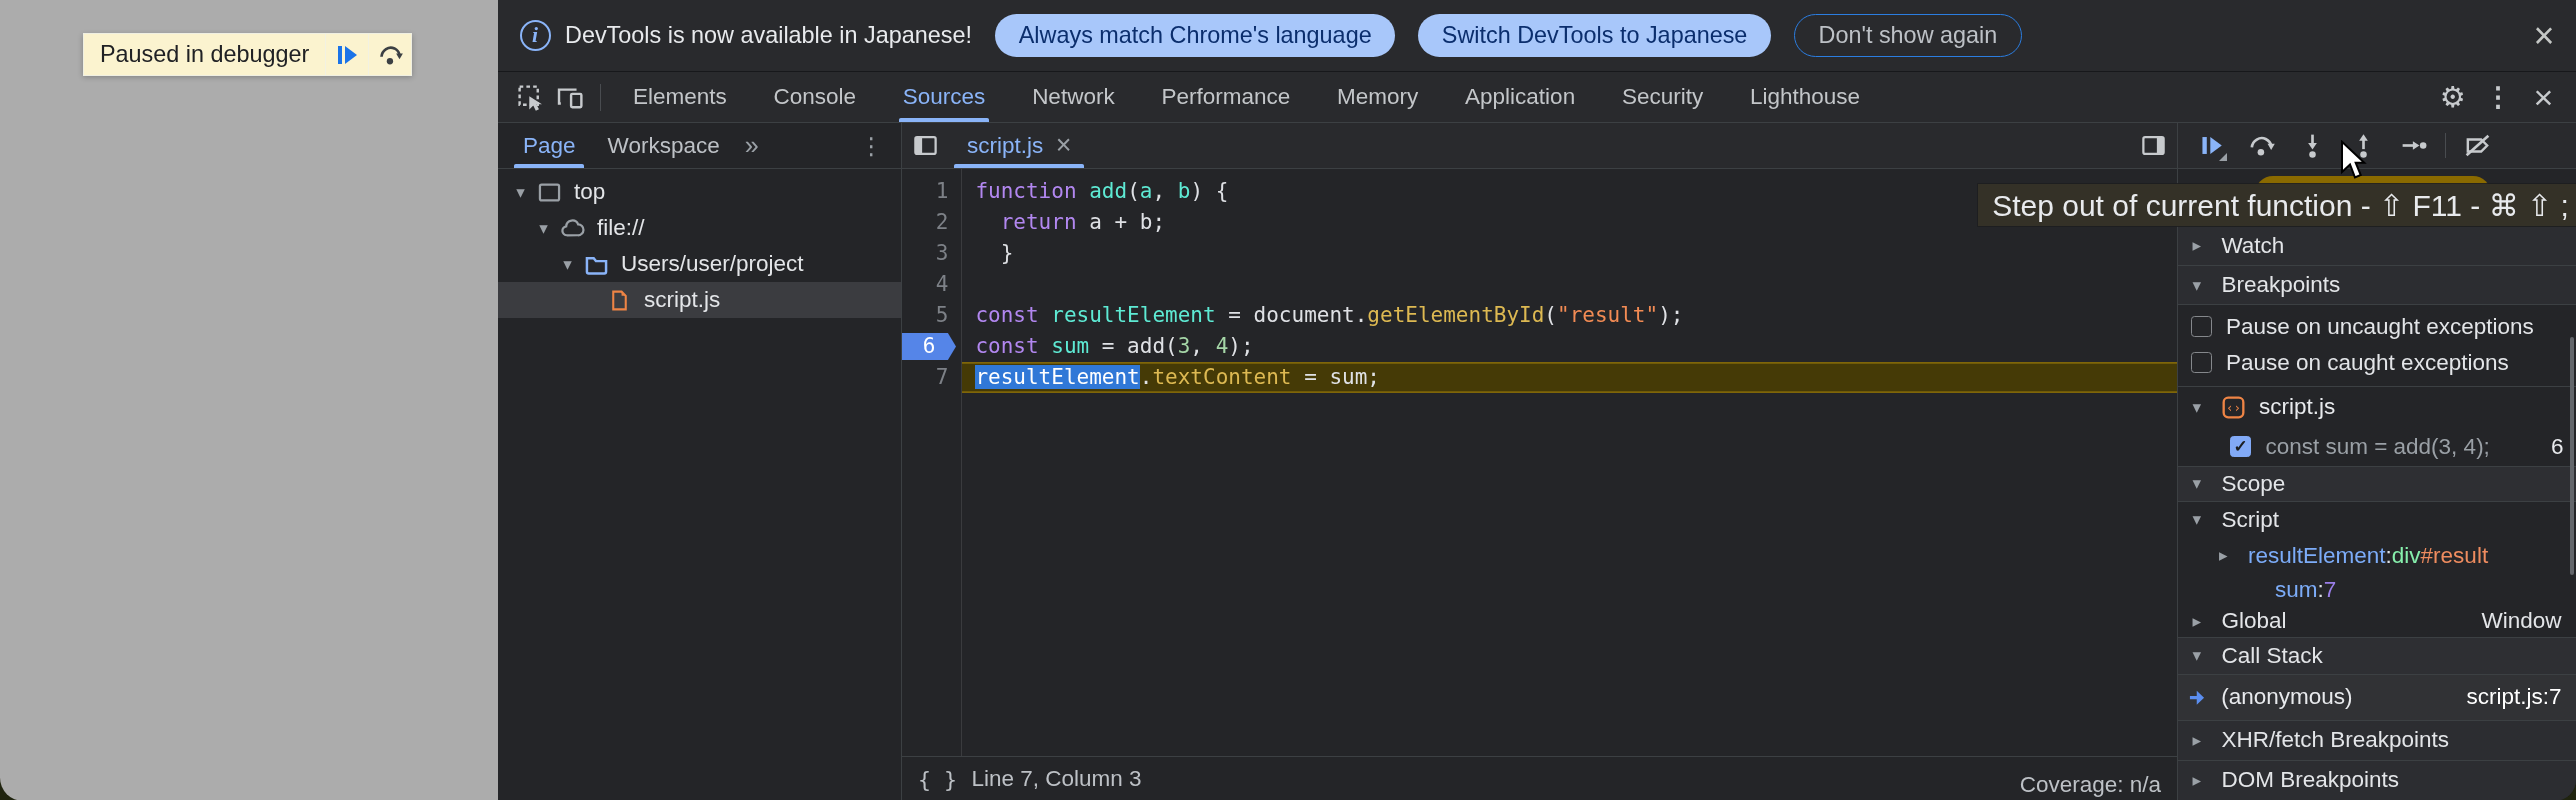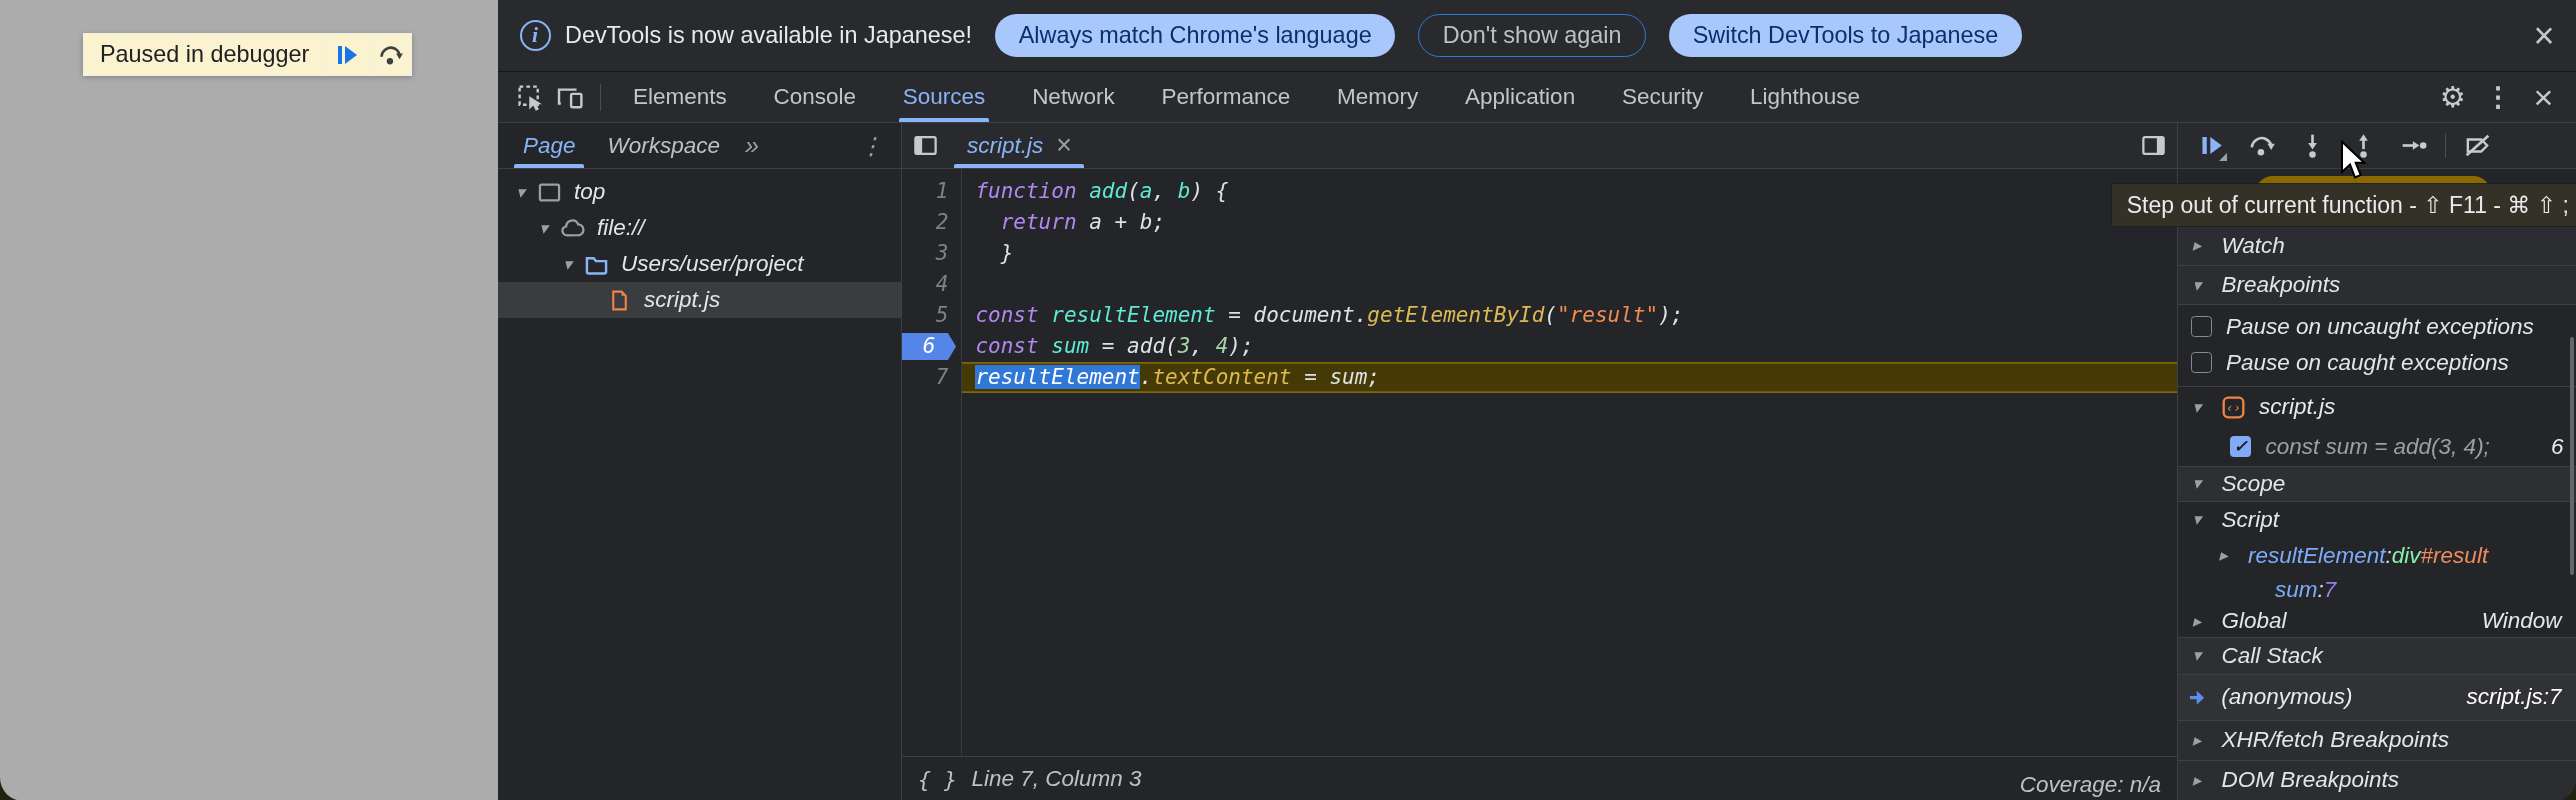--- a/index.html
+++ b/index.html
@@ -55,21 +55,21 @@
     padding:0 23.4px; font-size:22.5px; color:#c3c6c9; cursor:pointer; white-space:nowrap; }
   .mtab.sel { color:#8ab4f8; }
   .mtab.sel::after { content:""; position:absolute; left:20px; right:20px; bottom:0;
     height:3.6px; background:#8ab4f8; border-radius:1.8px 1.8px 0 0; }
   .tb-right { margin-left:auto; display:flex; align-items:center; gap:5.4px; }
   .gear { font-size:29px; color:#c7cacd; }
   .vdots { font-size:27px; color:#c7cacd; font-weight:bold; }
   .xclose { font-size:34px; color:#c7cacd; line-height:1; }
 
   
-  .main { display:flex; height:678px;font-style:italic; }
+  .main { display:flex; height:678px; }
 
   
   .sidebar { width:404px; flex:none; border-right:0.9px solid #3c4043;
     display:flex; flex-direction:column; background:#242528; }
   .sb-tabs { height:46px; flex:none; border-bottom:0.9px solid #3c4043;
     display:flex; align-items:center; padding:0 9px; }
   .sb-tab { position:relative; height:45px; display:flex; align-items:center;
     padding:0 16px; font-size:22.5px; color:#bdc1c6; cursor:pointer; }
   .sb-tab.sel { color:#8ab4f8; }
   .sb-tab.sel::after { content:""; position:absolute; left:7.2px; right:7.2px; bottom:0;
@@ -164,21 +164,21 @@
   .frame-row { height:45px; display:flex; align-items:center; padding:0 14.4px 0 9px;
     background:#313235; font-size:22.5px; color:#e8eaed; cursor:pointer; }
   .frame-row .floc { margin-left:auto; color:#ffffff;text-align:right; }
   .frame-arrow { margin-right:10.8px; display:flex; }
   .scroll-thumb { position:absolute; right:1.8px; top:214px; width:4.5px; height:238px;
     background:#63666b; border-radius:2.7px; }
 
   
   .tooltip { position:absolute; right:0; top:184px; height:42px; z-index:5;
     display:flex; align-items:center; padding:0 7.2px 0 14.4px; background:#343127;
-    box-shadow:0 0 0 0.9px #1d1e20; font-size:23px; color:#e8eaed; white-space:nowrap; }
+    box-shadow:0 0 0 0.9px #1d1e20; font-size:30px; color:#e8eaed; white-space:nowrap; }
   .cursor { position:absolute; left:1841px; top:140px; z-index:9; }
 </style>
 </head>
 <body>
 
 <div class="page-bg">
   <div class="paused-banner">
     <span class="txt">Paused in debugger</span>
     <span class="pb-btn">
       <span class="pb-play">
@@ -195,22 +195,22 @@
     </span>
   </div>
 </div>
 
 <div class="devtools">
 
   <div class="notif">
     <span class="info-icon">i</span>
     <span class="notif-msg">DevTools is now available in Japanese!</span>
     <button class="pill">Always match Chrome's language</button>
+    <button class="pill">Switch DevTools to Japanese</button>
     <button class="pill ghost">Don't show again</button>
-    <button class="pill">Switch DevTools to Japanese</button>
     <span class="nclose">×</span>
   </div>
 
   <div class="tabbar">
     <span class="tb-icon">
       <svg width="29" height="29" viewBox="0 0 24 24">
         <rect x="3" y="3" width="15" height="15" fill="none" stroke="#c7cacd" stroke-width="2" stroke-dasharray="3 2.6"></rect>
         <polygon points="11,11 11,22 14.3,18.7 16.4,23 19,21.8 16.9,17.6 21.5,17.6" fill="#c7cacd"></polygon>
       </svg>
     </span>

